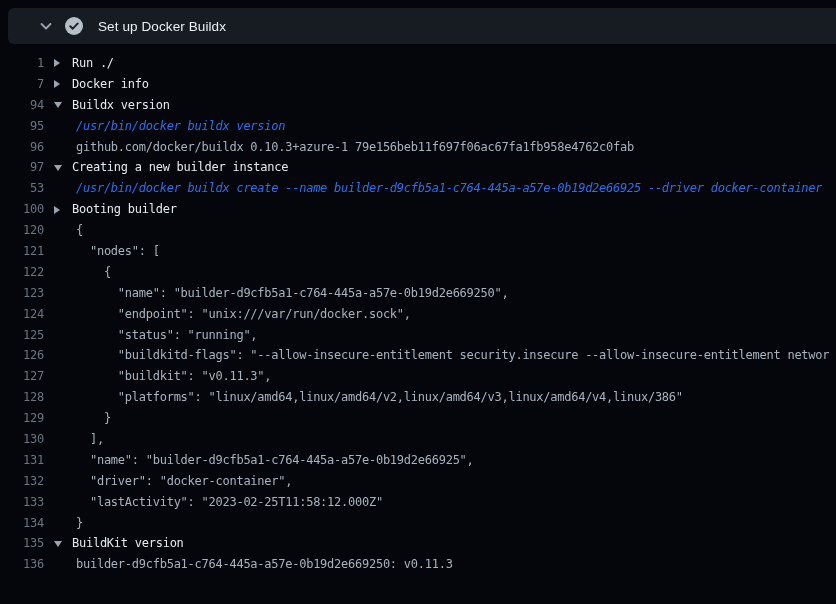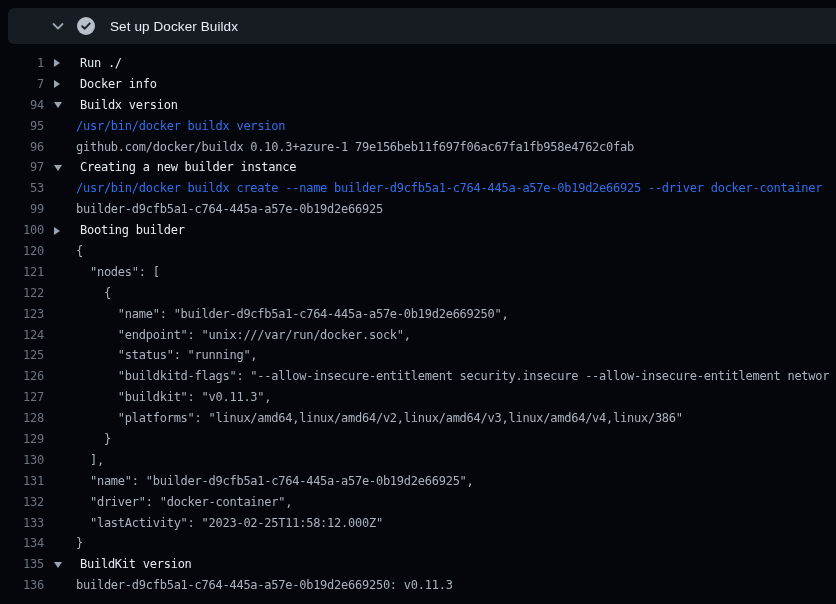--- a/index.html
+++ b/index.html
@@ -8,21 +8,21 @@
     background: var(--page-bg, #04060b);
     font-family: "DejaVu Sans Mono", "Liberation Mono", monospace;
   }
   .step-header {
     margin: 8px 0 0 8px;
     height: 36px;
     background: var(--header-bg, #171c23);
     border-radius: 6px 0 0 6px;
     display: flex;
     align-items: center;
-    padding-left: 44px;
+    padding-left: 32px;
     cursor: pointer;
   }
   .chev { color: var(--arrow-fg, #9aa4b0); display:inline-flex; margin-right: 13px; }
   .check { display:inline-flex; margin-right: 15px; }
   .step-title {
     font-family: "Liberation Sans", "DejaVu Sans", sans-serif;
     font-size: 13.5px;
     color: var(--title-fg, #e9eef4);
     letter-spacing: 0.1px;
   }
@@ -55,22 +55,22 @@
     border-left: 6px solid var(--arrow-fg, #9aa4b0);
     border-top: 4px solid transparent;
     border-bottom: 4px solid transparent;
   }
   .tri.down {
     border-top: 6px solid var(--arrow-fg, #9aa4b0);
     border-left: 4px solid transparent;
     border-right: 4px solid transparent;
   }
   .txt { overflow: hidden; color: var(--text-fg, #a9b3bd); }
-  .row.group .txt { color: var(--group-fg, #e4eaf0); cursor: pointer; margin-left: 8px; }
-  .row.command .txt { color: var(--command-fg, #2f6feb); }
+  .row.group .txt { color: var(--group-fg, #e4eaf0); cursor: pointer; }
+  .row.command .txt { color: var(--command-fg, #2f6feb); font-style: italic; }
 </style>
 </head>
 <body>
 
 <div>
 
   <div class="step-header">
     <span class="chev">
       <svg width="12" height="12" viewBox="0 0 12 12" fill="none">
         <path d="M1.5 4 L6 8.5 L10.5 4" stroke="currentColor" stroke-width="1.8" stroke-linecap="round" stroke-linejoin="round"></path>
@@ -114,25 +114,20 @@
       <div class="row group">
     <span class="num">97</span>
     <span class="gutter"><i class="tri down"></i></span>
     <span class="txt">Creating a new builder instance</span>
   </div>
       <div class="row command">
     <span class="num">53</span>
     <span class="gutter"></span>
     <span class="txt">/usr/bin/docker buildx create --name builder-d9cfb5a1-c764-445a-a57e-0b19d2e66925 --driver docker-container</span>
   </div>
-      <div class="row output">
-    <span class="num">99</span>
-    <span class="gutter"></span>
-    <span class="txt">builder-d9cfb5a1-c764-445a-a57e-0b19d2e66925</span>
-  </div>
       <div class="row group">
     <span class="num">100</span>
     <span class="gutter"><i class="tri right"></i></span>
     <span class="txt">Booting builder</span>
   </div>
       <div class="row output">
     <span class="num">120</span>
     <span class="gutter"></span>
     <span class="txt">{</span>
   </div>

